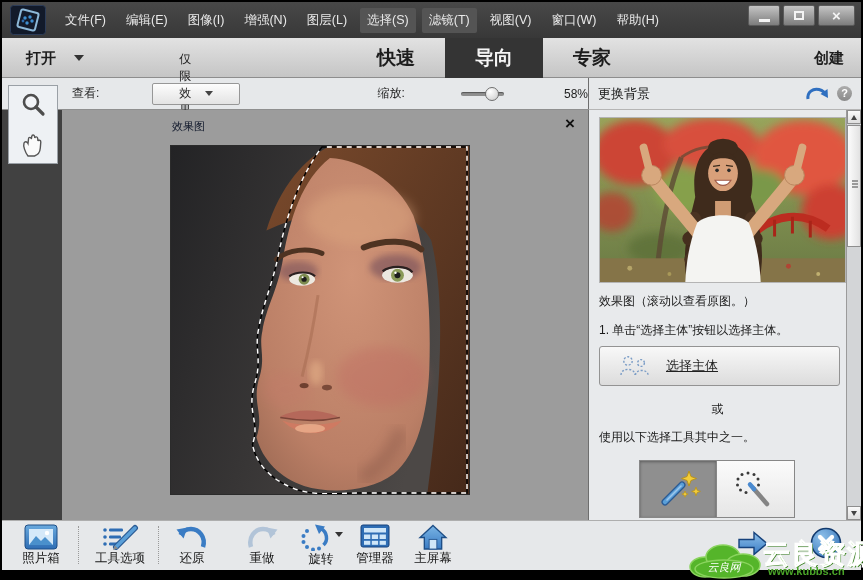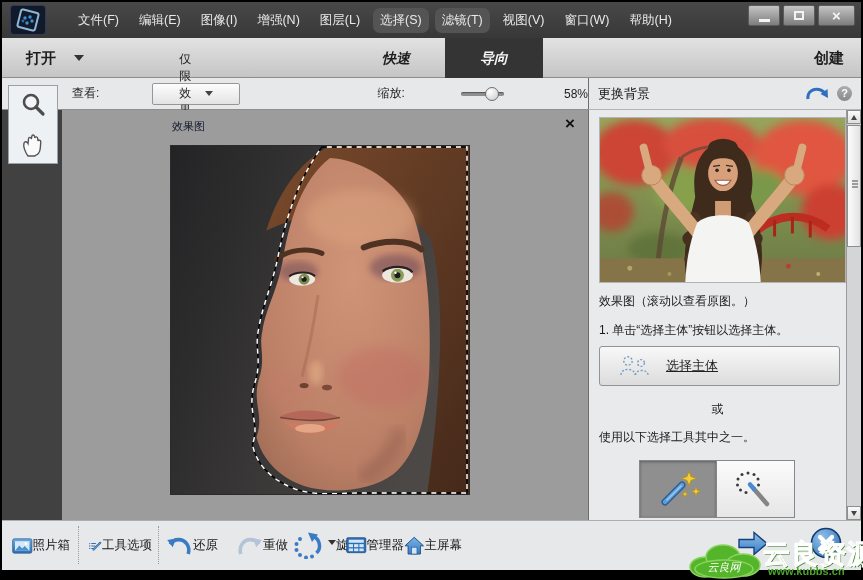--- a/index.html
+++ b/index.html
@@ -2,42 +2,42 @@
 <html><head>
 <meta charset="utf-8">
 <style>
   * { margin:0; padding:0; box-sizing:border-box; }
   html,body { background:#222; }
   body { font-family:"Liberation Sans","DejaVu Sans",sans-serif; }
   #app { position:relative; width:863px; height:580px; background:#000; overflow:hidden; }
 
   
   .titlebar { position:absolute; left:2px; top:2px; width:859px; height:36px;
-    background:linear-gradient(#484848,#383838); display:flex; align-items:center;padding-left:13px; }
+    background:linear-gradient(#484848,#383838); display:flex; align-items:center; }
   .applogo { position:absolute; left:8px; top:3px; width:36px; height:30px; }
   .menubar { display:flex; margin-left:56px; }
   .menu-item { color:#e9e9e9; font-size:12.5px; padding:4px 7px; margin-right:6px; white-space:nowrap; }
-  .menu-item.hl { background:#545454; border-radius:7px; }
+  .menu-item.hl { background:#545454; border-radius:2px; }
   .win-controls { position:absolute; right:6px; top:3px; display:flex; }
   .winbtn { width:32px; height:21px; margin-left:3px; border:1px solid #5a5a5a; border-radius:2px;
     background:linear-gradient(#c4c4c4,#7d7d7d); display:flex; align-items:center; justify-content:center; }
   .winbtn.close { width:37px; }
   .glyph-min { width:11px; height:3px; background:#f4f4f4; margin-top:9px; }
   .glyph-max { width:10px; height:9px; border:2px solid #f4f4f4; }
   .glyph-close { color:#f4f4f4; font-size:15px; font-weight:bold; line-height:1; }
 
   
   .tabbar { position:absolute; left:2px; top:38px; width:859px; height:40px;
     background:linear-gradient(#e2e2e2,#c5c5c5); border-bottom:1px solid #8d8d8d; }
   .open-area { position:absolute; left:24px; top:0; height:40px; display:flex; align-items:center; }
   .open-label { font-size:15px; font-weight:bold; color:#1d1d1d; }
   .caret-down { width:0; height:0; border-left:5px solid transparent; border-right:5px solid transparent;
     border-top:6px solid #333; margin-left:18px; }
   .tabs { position:absolute; left:345px; top:0; height:40px; display:flex; }
-  .tab { width:98px; height:40px; line-height:40px; text-align:center; font-size:14px; font-weight:bold; color:#1d1d1d;font-style:italic; }
+  .tab { width:98px; height:40px; line-height:40px; text-align:center; font-size:19px; font-weight:bold; color:#1d1d1d; }
   .tab.active { background:#343434; color:#f4f4f4; }
   .create-label { position:absolute; right:17px; top:0; line-height:40px; font-size:15px; font-weight:bold; color:#1d1d1d; }
 
   
   .optionsbar { position:absolute; left:2px; top:78px; width:586px; height:32px; background:#e6e8ea;
     border-bottom:1px solid #8f8f8f; display:flex; align-items:center; padding-left:70px;gap:46px; }
   .opt-label { font-size:12px; color:#222; white-space:nowrap; }
   .dropdown { width:148px; height:22px; margin-left:7px; border:1px solid #979797; border-radius:2px;
     background:linear-gradient(#fdfdfd,#e3e3e3); display:flex; align-items:center; padding:0 26px; }
   .dropdown .dd-text { flex:1; font-size:12px; color:#222; }
@@ -92,21 +92,21 @@
     border:1px solid #8e8e8e; display:flex; align-items:center; justify-content:center; }
   .sb-up { top:0; } .sb-down { bottom:0; }
   .tri-up { width:0; height:0; border-left:3.5px solid transparent; border-right:3.5px solid transparent; border-bottom:5px solid #444; }
   .tri-dn { width:0; height:0; border-left:3.5px solid transparent; border-right:3.5px solid transparent; border-top:5px solid #444; }
   .sb-thumb { position:absolute; left:0; top:15px; width:14px; height:122px;
     background:linear-gradient(90deg,#fcfcfc,#e2e2e2); border:1px solid #8e8e8e; }
   .sb-grip { position:absolute; left:4px; top:57px; width:6px; height:1.5px; background:#9a9a9a; box-shadow:0 3px 0 #9a9a9a,0 -3px 0 #9a9a9a; }
 
   
   .taskbar { position:absolute; left:2px; top:520px; width:859px; height:50px; background:#e6e8ea; border-top:1px solid #aeaeae; }
-  .tb-item { position:absolute; top:3px; height:45px; display:flex; align-items:center; justify-content:space-between; padding-bottom:2px; }
+  .tb-item { position:absolute; top:3px; height:45px; display:flex; flex-direction:column; align-items:center; justify-content:space-between; padding-bottom:2px; }
   .tb-label { font-size:12.5px; color:#161616; white-space:nowrap; }
   .tb-sep { position:absolute; top:5px; height:38px; border-left:1px dotted #9a9a9a; }
   .rotate-wrap { display:flex; align-items:flex-start; }
   .rotate-caret { width:0; height:0; border-left:4px solid transparent; border-right:4px solid transparent;
     border-top:5px solid #333; margin-left:4px; margin-top:8px; }
   .tb-next { position:absolute; left:735px; top:9px; }
   .tb-cancel { position:absolute; left:806px; top:4px; }
 
   
   .watermark { position:absolute; left:680px; top:535px; width:183px; height:45px; z-index:30; }
@@ -156,20 +156,21 @@
   </div>
 
   <div class="tabbar">
     <div class="open-area">
       <span class="open-label">打开</span>
       <span class="caret-down"></span>
     </div>
     <div class="tabs">
       <div class="tab">快速</div>
       <div class="tab active">导向</div>
+      <div class="tab">专家</div>
     </div>
     <div class="create-label">创建</div>
   </div>
 
   <div class="optionsbar">
     <span class="opt-label">查看:</span>
     <div class="dropdown">
       <span class="dd-text">仅限效果图</span>
       <span class="caret-down"></span>
     </div>

